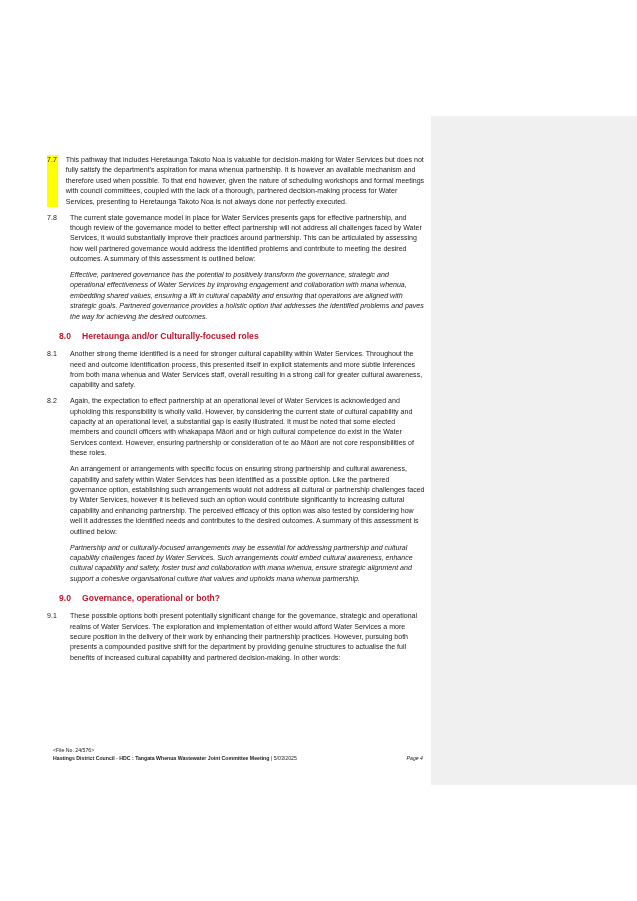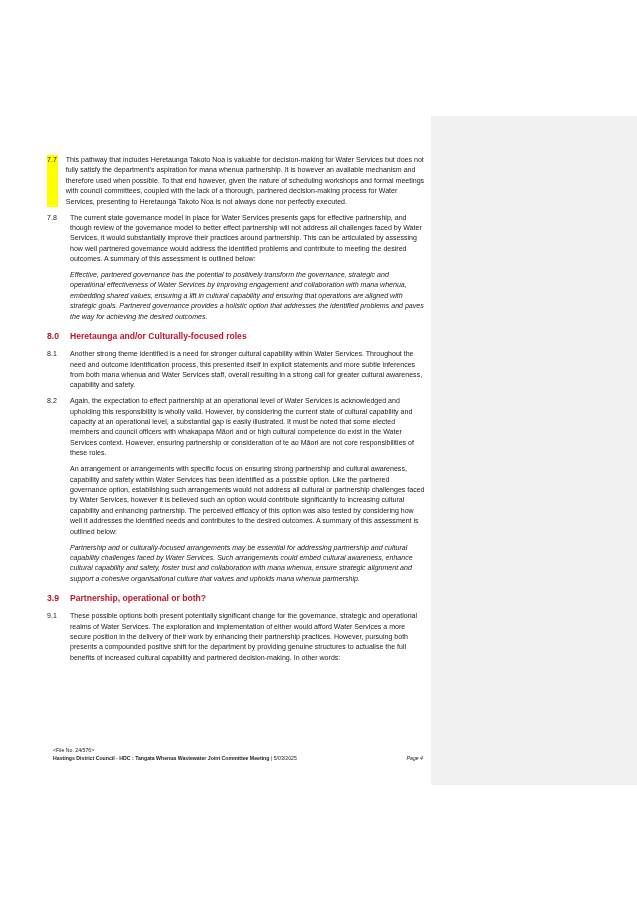--- a/index.html
+++ b/index.html
@@ -16,21 +16,21 @@
     font-size: 7.05px; line-height: 10.4px;
   }
   .para { display: flex; margin-bottom: 5.5px; }
   .para .num { width: 23px; flex: 0 0 23px; }
   .para .num.hl { background: #ffff00; width: auto; flex: 0 0 auto; margin-right: 8px; padding-right: 1px; }
   .para .body { flex: 1; text-align: left; }
   .sub { margin-left: 23px; margin-bottom: 5.5px; }
   .quote { margin-left: 23px; font-style: italic; margin-bottom: 9px; margin-top: 4px; }
   .heading {
     display: flex; color: #c0162c; font-weight: bold; font-size: 8.6px;
-    margin: 4px 0 7px 0; line-height: 11px; align-items: center;
+    margin: 4px 0 7px 12px; line-height: 11px; align-items: center;
   }
   .heading .num { width: 23px; flex: 0 0 23px; }
   .footer {
     position: absolute; left: 53px; top: 746px; width: 370px;
     font-size: 5.2px; line-height: 8px; color: #222;
   }
   .footer .line2 { display: flex; justify-content: space-between; font-weight: bold; }
   .footer .page { font-style: italic; font-weight: normal; }
   .footer .date { font-weight: normal; }
 </style>
@@ -66,22 +66,22 @@
   <div class="para">
     <span class="num">8.2</span>
     <span class="body">Again, the expectation to effect partnership at an operational level of Water Services is acknowledged and upholding this responsibility is wholly valid. However, by considering the current state of cultural capability and capacity at an operational level, a substantial gap is easily illustrated. It must be noted that some elected members and council officers with whakapapa Māori and or high cultural competence do exist in the Water Services context. However, ensuring partnership or consideration of te ao Māori are not core responsibilities of these roles.</span>
   </div>
 
   <div class="sub">An arrangement or arrangements with specific focus on ensuring strong partnership and cultural awareness, capability and safety within Water Services has been identified as a possible option. Like the partnered governance option, establishing such arrangements would not address all cultural or partnership challenges faced by Water Services, however it is believed such an option would contribute significantly to increasing cultural capability and enhancing partnership. The perceived efficacy of this option was also tested by considering how well it addresses the identified needs and contributes to the desired outcomes. A summary of this assessment is outlined below:</div>
 
   <div class="quote">Partnership and or culturally-focused arrangements may be essential for addressing partnership and cultural capability challenges faced by Water Services. Such arrangements could embed cultural awareness, enhance cultural capability and safety, foster trust and collaboration with mana whenua, ensure strategic alignment and support a cohesive organisational culture that values and upholds mana whenua partnership.</div>
 
   <div class="heading">
-    <span class="num">3.9</span>
-    <span>Partnership, operational or both?</span>
+    <span class="num">9.0</span>
+    <span>Governance, operational or both?</span>
   </div>
 
   <div class="para">
     <span class="num">9.1</span>
     <span class="body">These possible options both present potentially significant change for the governance, strategic and operational realms of Water Services. The exploration and implementation of either would afford Water Services a more secure position in the delivery of their work by enhancing their partnership practices. However, pursuing both presents a compounded positive shift for the department by providing genuine structures to actualise the full benefits of increased cultural capability and partnered decision-making. In other words:</span>
   </div>
 </div>
 
 <div class="footer">
   <div>&lt;File No. 24/576&gt;</div>

